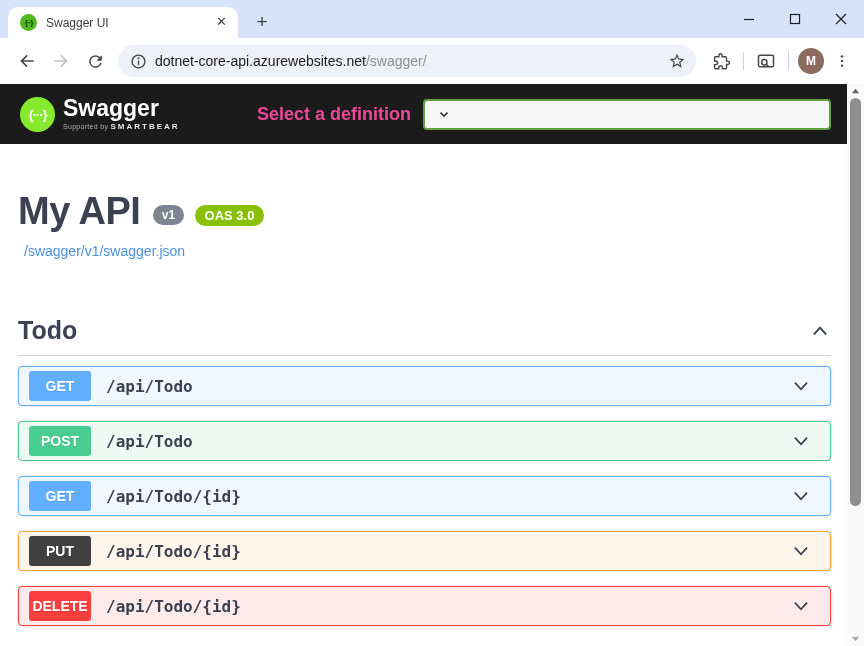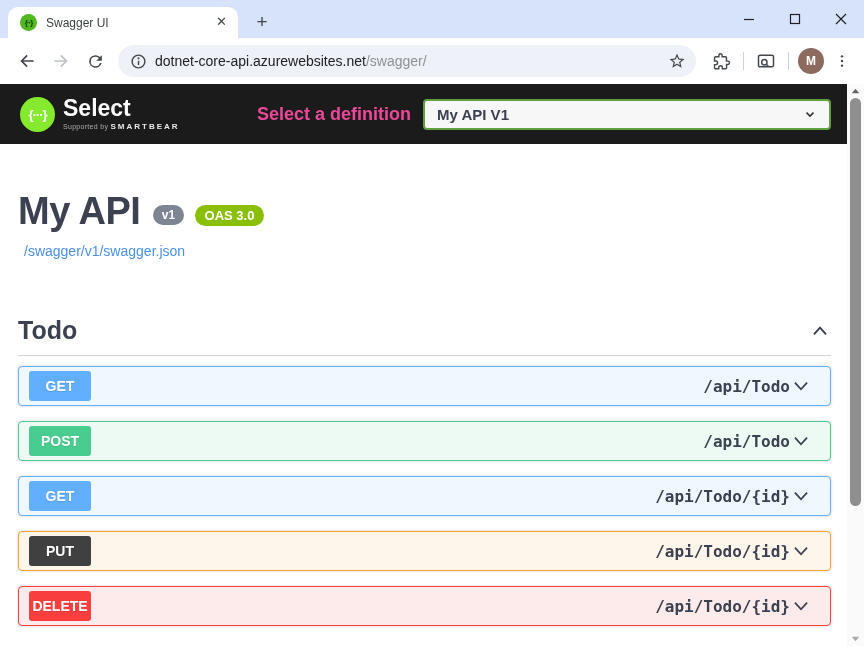--- a/index.html
+++ b/index.html
@@ -83,21 +83,21 @@
     padding:0 18px 0 10px; margin-bottom:15px; box-shadow:0 0 3px rgba(0,0,0,.19); cursor:pointer;
   }
   .op-method {
     min-width:62px; padding:7px 2px; border-radius:3px; text-align:center;
     color:#fff; font-size:14px; font-weight:bold; text-shadow:0 1px 0 rgba(0,0,0,.1);
     flex:0 0 auto;
   }
   .op-path {
     margin-left:15px; flex:1 1 auto;
     font-family:"DejaVu Sans Mono","Liberation Mono",monospace;
-    font-size:16px; font-weight:bold; color:#3b4151; letter-spacing:0;text-align:right;
+    font-size:16px; font-weight:bold; color:#3b4151; letter-spacing:0;
   }
 
   
   .scrollbar { position:absolute; top:0; right:0; width:17px; height:562px; background:#fafafa; }
   .sb-arrow { position:absolute; left:3px; width:11px; height:11px; }
   .sb-thumb { position:absolute; left:3px; top:14px; width:11px; height:408px; background:#8f8f8f; border-radius:6px; cursor:grab; }
 </style>
 </head>
 <body>
 
@@ -177,28 +177,27 @@
       </svg>
   </div>
 </div>
 
 <div class="page">
 
   <div class="sw-topbar">
     <div class="sw-logo">
       <div class="sw-logo-circle">{···}</div>
       <div class="sw-logo-txt">
-        <div class="sw-logo-name">Select</div>
+        <div class="sw-logo-name">Swagger</div>
         <div class="sw-logo-sub"><span>Supported by</span> <b>SMARTBEAR</b></div>
       </div>
     </div>
     <div class="sw-spacer"></div>
     <div class="def-label">Select a definition</div>
     <div class="def-select">
-      <div class="def-select-value">My API V1</div>
       <svg width="14" height="14" viewBox="0 0 20 20" fill="none" stroke="#333" stroke-width="2.2">
           <polyline points="5 8 10 13 15 8"></polyline>
         </svg>
     </div>
   </div>
 
   <div class="content">
     <div class="info-block">
       <div>
         <span class="api-title">My API</span>

